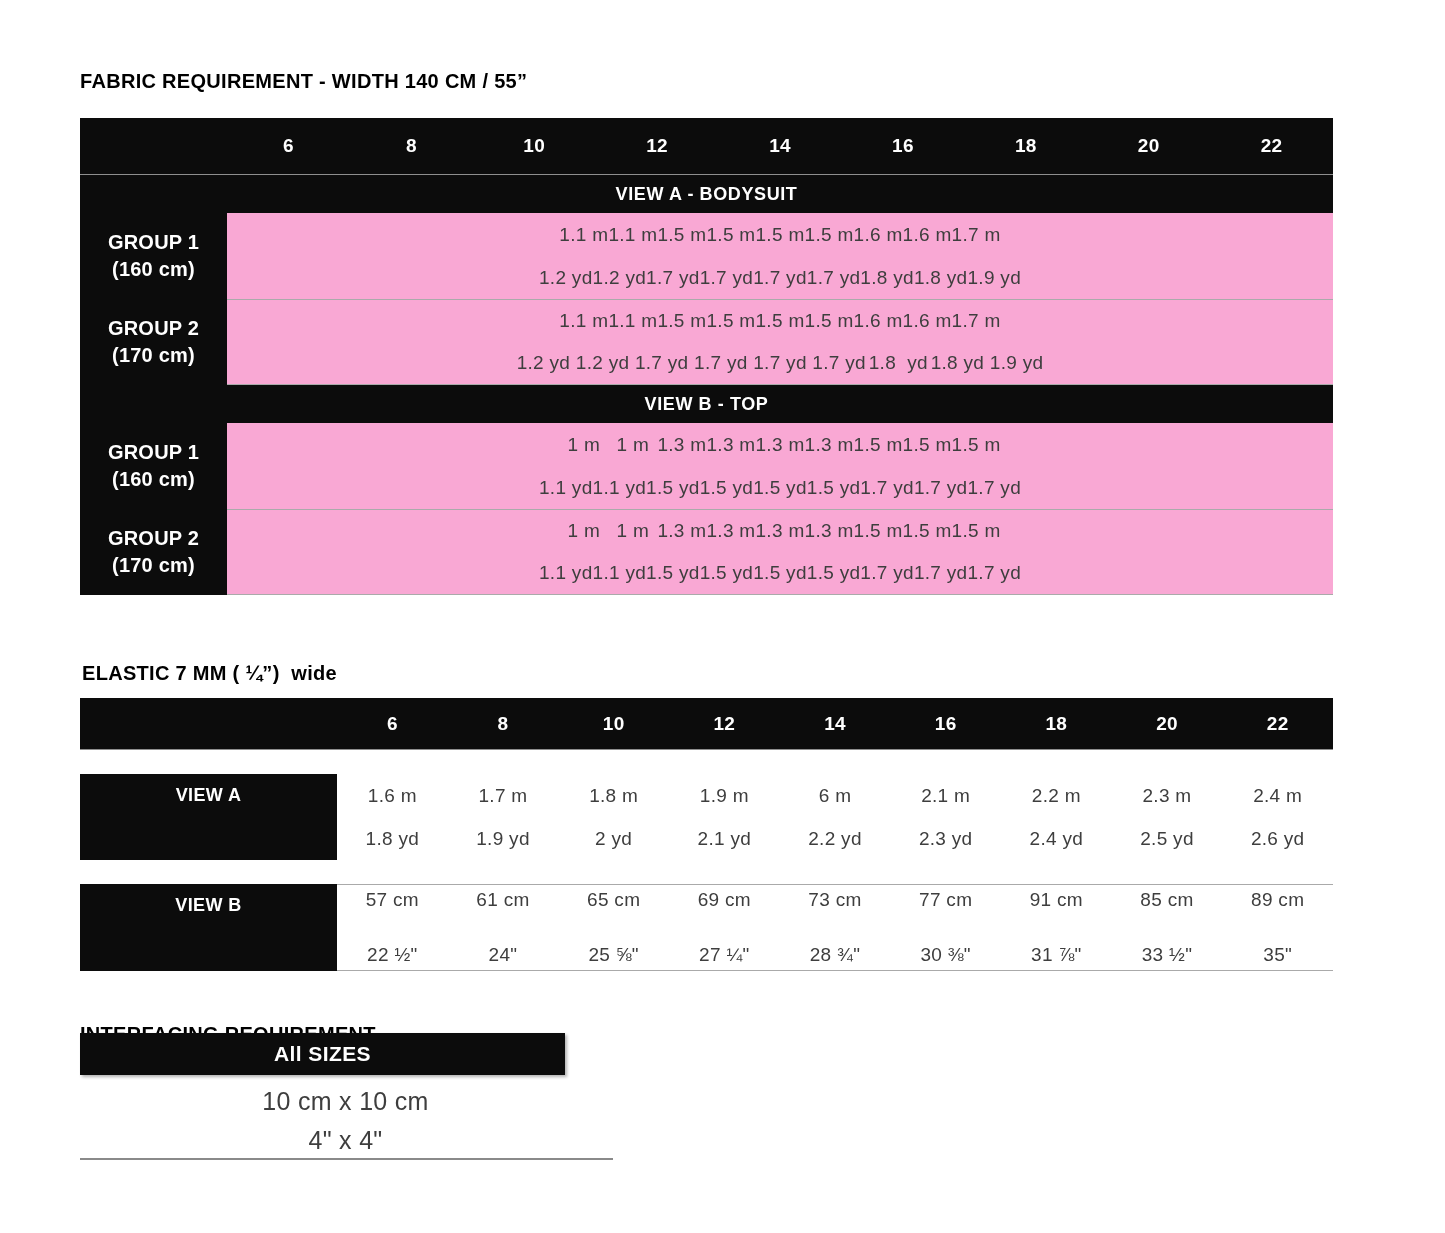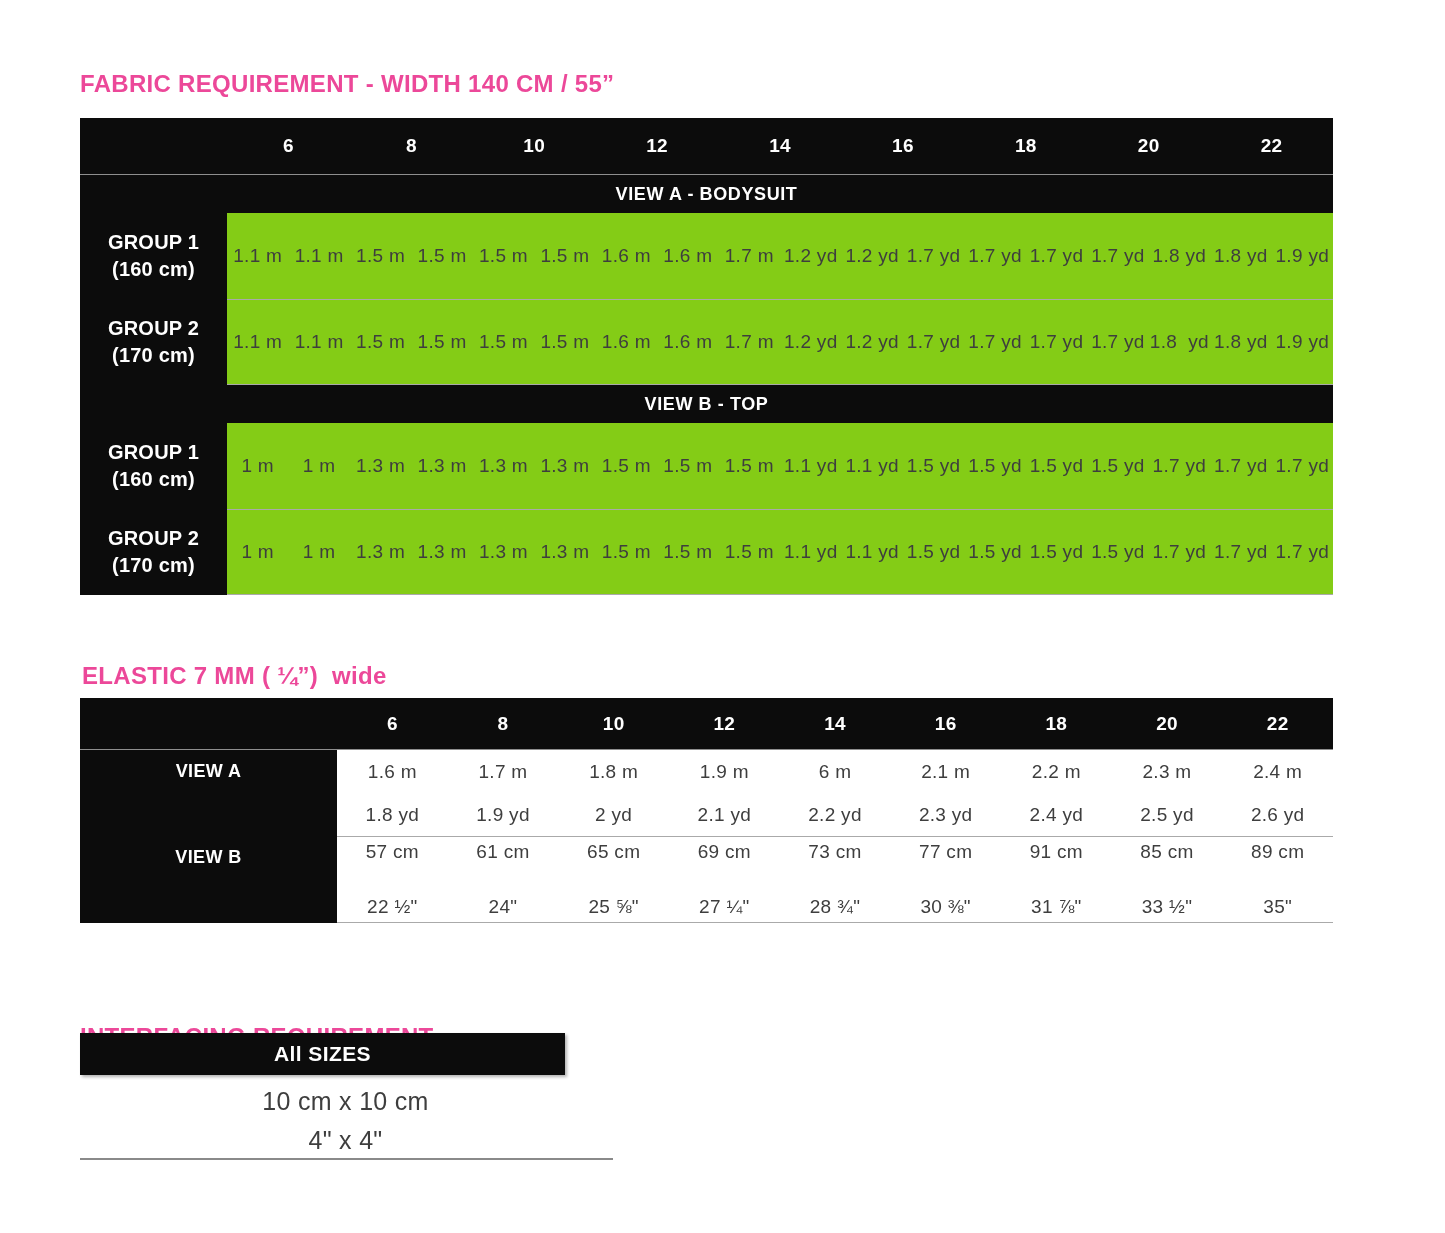--- a/index.html
+++ b/index.html
@@ -1,47 +1,47 @@
 <!DOCTYPE html>
 <html><head>
 <meta charset="utf-8">
 <style>
   * { margin:0; padding:0; box-sizing:border-box; }
   html,body { background:#ffffff; }
   body { width:1445px; height:1233px; font-family:"Liberation Sans", sans-serif; }
   .page { position:relative; width:1445px; height:1233px; background:#fff; overflow:hidden; }
 
-  .sec-title { position:absolute; font-size:24px; font-weight:700; color:#ec4899; letter-spacing:0.3px; white-space:pre; }
+  .sec-title { position:absolute; font-size:20px; font-weight:700; color:#000000; letter-spacing:0.3px; white-space:pre; }
 
   .tbl { position:absolute; width:1253px; }
 
   
   .thead { display:flex; background:#0c0c0c; border-bottom:1px solid #8f8f8f; }
   .corner { background:#0c0c0c; }
   .fabric .corner { width:147px; }
   .elastic .corner { width:257px; }
   .sizes { flex:1; display:grid; grid-template-columns:repeat(9,1fr); }
   .size-label { display:flex; align-items:center; justify-content:center; color:#ffffff; font-weight:700; font-size:19px; letter-spacing:0.3px; }
   .fabric .thead { height:57px; }
   .elastic .thead { height:52px; }
 
   
   .band { height:38px; background:#0c0c0c; color:#ffffff; font-weight:700; font-size:18px; letter-spacing:0.6px; display:flex; align-items:center; justify-content:center; }
 
   
   .grow { display:flex; height:86px; }
   .glabel { width:147px; background:#0c0c0c; color:#ffffff; font-weight:700; font-size:20px; line-height:27px; display:flex; flex-direction:column; align-items:center; justify-content:center; letter-spacing:0.2px; }
-  .gvals { flex:1; display:flex; background:#84cc16; }
+  .gvals { flex:1; display:flex; flex-direction:column; background:#f9a8d4;align-items:center; }
   .grow.sep .gvals { border-top:1px solid #aaaaaa; }
   .grow.end .gvals { border-bottom:1px solid #aaaaaa; }
   .subrow { flex:1; display:grid; grid-template-columns:repeat(9,1fr); }
   .val { display:flex; align-items:center; justify-content:center; font-size:19px; color:#3e3e3e; letter-spacing:0.3px; white-space:pre; }
 
   
-  .erow { display:flex; height:86px; }
+  .erow { display:flex; height:86px;margin-top:24px; }
   .erow.sep { height:87px; }
   .elabel-cell { width:257px; background:#0c0c0c; display:flex; justify-content:center; align-items:flex-start; }
   .elabel { height:43px; display:flex; align-items:center; color:#ffffff; font-weight:700; font-size:18px; letter-spacing:0.4px; }
   .evals { flex:1; display:flex; flex-direction:column; background:#fff; }
   .erow.sep .evals { border-top:1px solid #aaaaaa; }
   .erow.end .evals { border-bottom:1px solid #aaaaaa;gap:24px; }
 
   
   .int-bar { position:absolute; left:80px; top:1033px; width:485px; height:42px; background:#0c0c0c; color:#ffffff; font-weight:700; font-size:21px; letter-spacing:0.4px; display:flex; align-items:center; justify-content:center; box-shadow:2px 2px 3px rgba(0,0,0,0.3); }
   .int-val { position:absolute; left:80px; width:531px; text-align:center; font-size:25px; color:#3e3e3e; letter-spacing:0.3px; }

